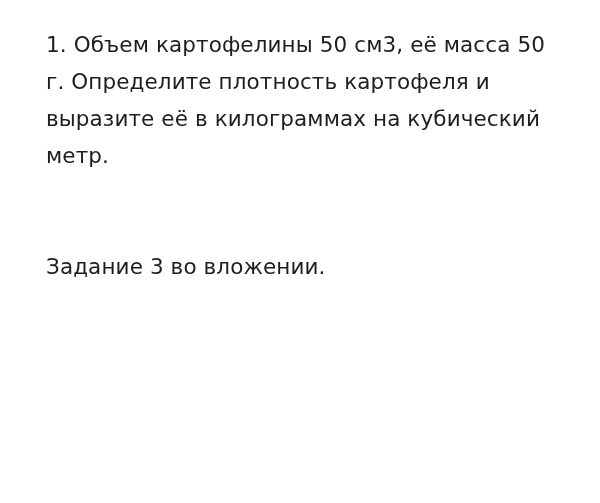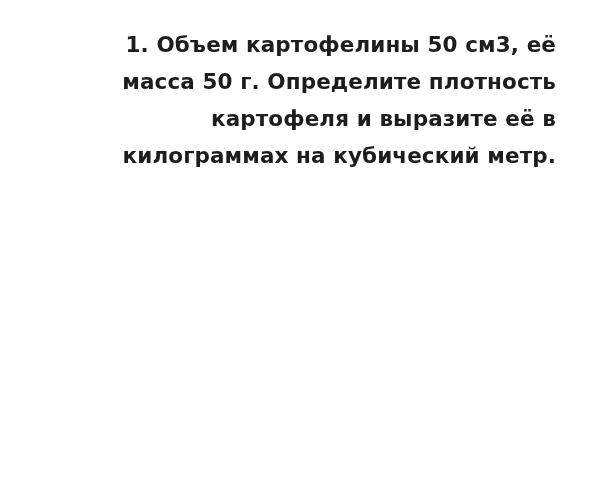--- a/index.html
+++ b/index.html
@@ -18,36 +18,36 @@
     height: 503px;
     background: #ffffff;
     box-sizing: border-box;
     padding: 26px 44px 0 46px;
     position: relative;
   }
   .paragraph {
     font-size: 21.5px;
     line-height: 37px;
     color: #1d1d1d;
-    font-weight: 700;
+    font-weight: 400;
     letter-spacing: 0.1px;
     margin: 0;
     white-space: pre-wrap;
-    text-align: right;
   }
   .para-gap {
     height: 37px;
   }
 </style>
 </head>
 <body>
 
 <div class="page">
 
   <p class="paragraph">1. Объем картофелины 50 см3, её масса 50 г. Определите плотность картофеля и выразите её в килограммах на кубический метр.</p>
 
   <div class="para-gap"></div>
 
 
   <div class="para-gap"></div>
 
+  <p class="paragraph">Задание 3 во вложении.</p>
 
 </div>
 
 </body></html>

